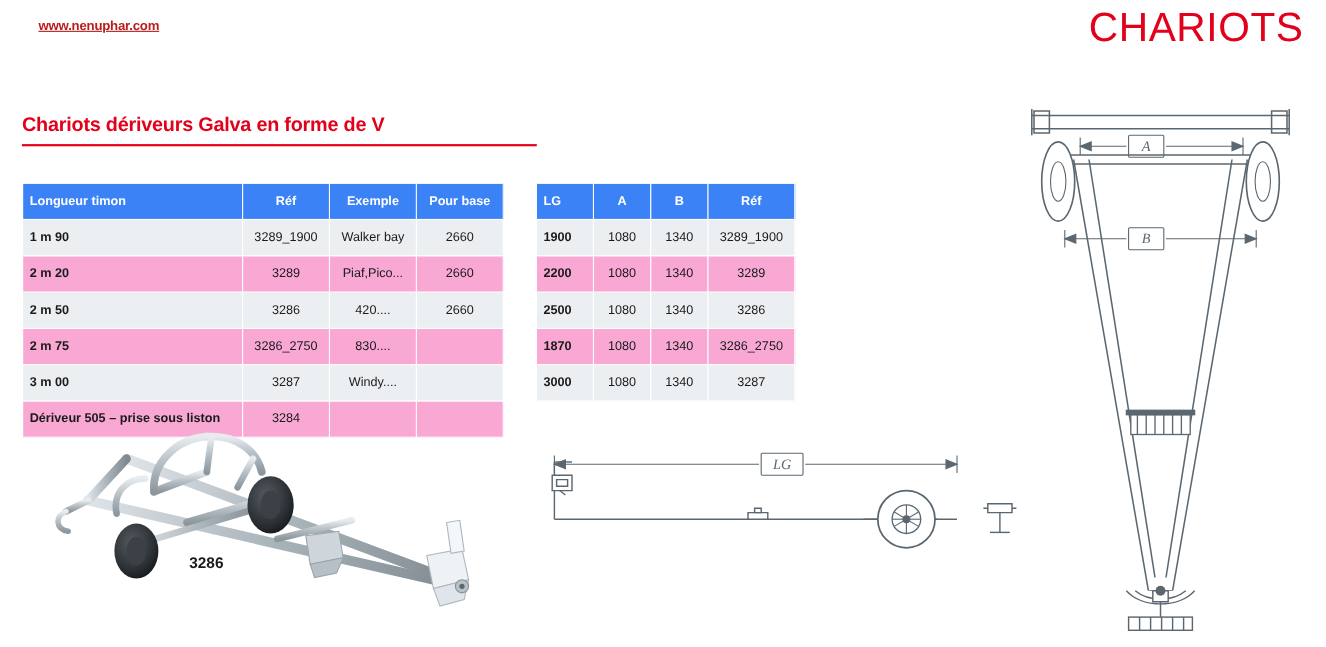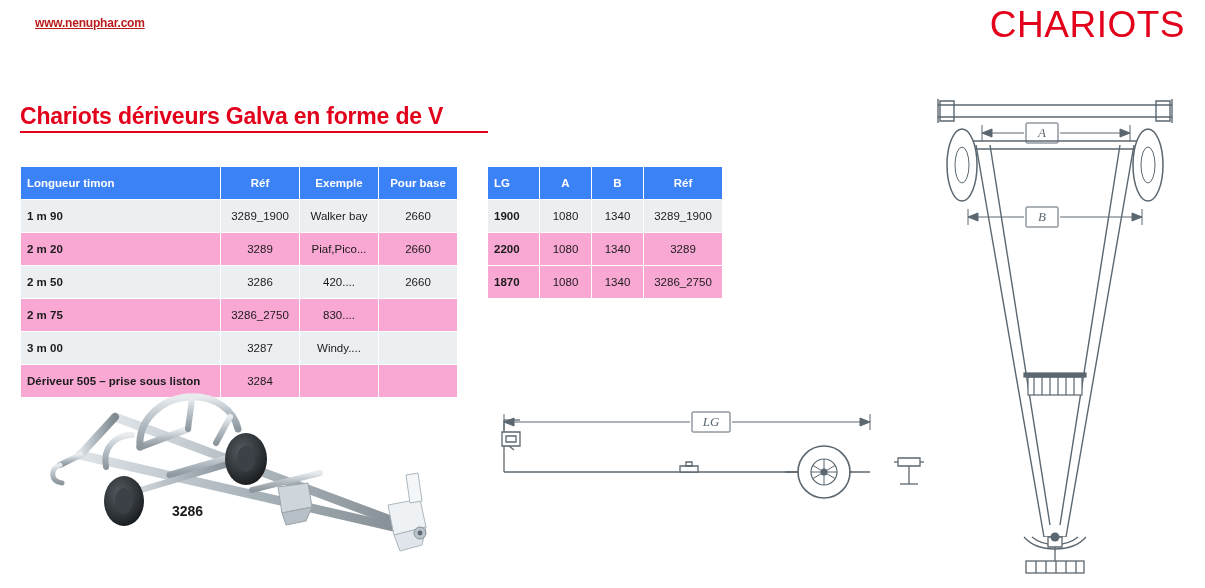--- a/index.html
+++ b/index.html
@@ -41,21 +41,21 @@
     font-weight: normal;
     color: #e2001a;
     letter-spacing: 0.5px;
   }
 
   
   .section-heading {
     position: absolute;
     left: 20px;
     top: 103px;
-    font-size: 23px;
+    font-size: 18px;
     font-weight: bold;
     color: #e2001a;
     letter-spacing: -0.2px;
   }
   .section-heading-rule {
     position: absolute;
     left: 20px;
     top: 131px;
     width: 468px;
     height: 2px;
@@ -239,25 +239,37 @@
         <td>1080</td>
         <td>1340</td>
         <td>3289_1900</td>
       </tr>
       <tr class="alt">
         <td class="first">2200</td>
         <td>1080</td>
         <td>1340</td>
         <td>3289</td>
       </tr>
+      <tr>
+        <td class="first">2500</td>
+        <td>1080</td>
+        <td>1340</td>
+        <td>3286</td>
+      </tr>
       <tr class="alt">
         <td class="first">1870</td>
         <td>1080</td>
         <td>1340</td>
         <td>3286_2750</td>
+      </tr>
+      <tr>
+        <td class="first">3000</td>
+        <td>1080</td>
+        <td>1340</td>
+        <td>3287</td>
       </tr>
     </tbody>
   </table>
 
   <svg class="fig-photo" viewBox="0 0 440 215">
     <defs>
       <linearGradient id="galv" x1="0" y1="0" x2="0" y2="1">
         <stop offset="0%" stop-color="#e8ecef"></stop>
         <stop offset="45%" stop-color="#b9c2c8"></stop>
         <stop offset="100%" stop-color="#8d979e"></stop>

